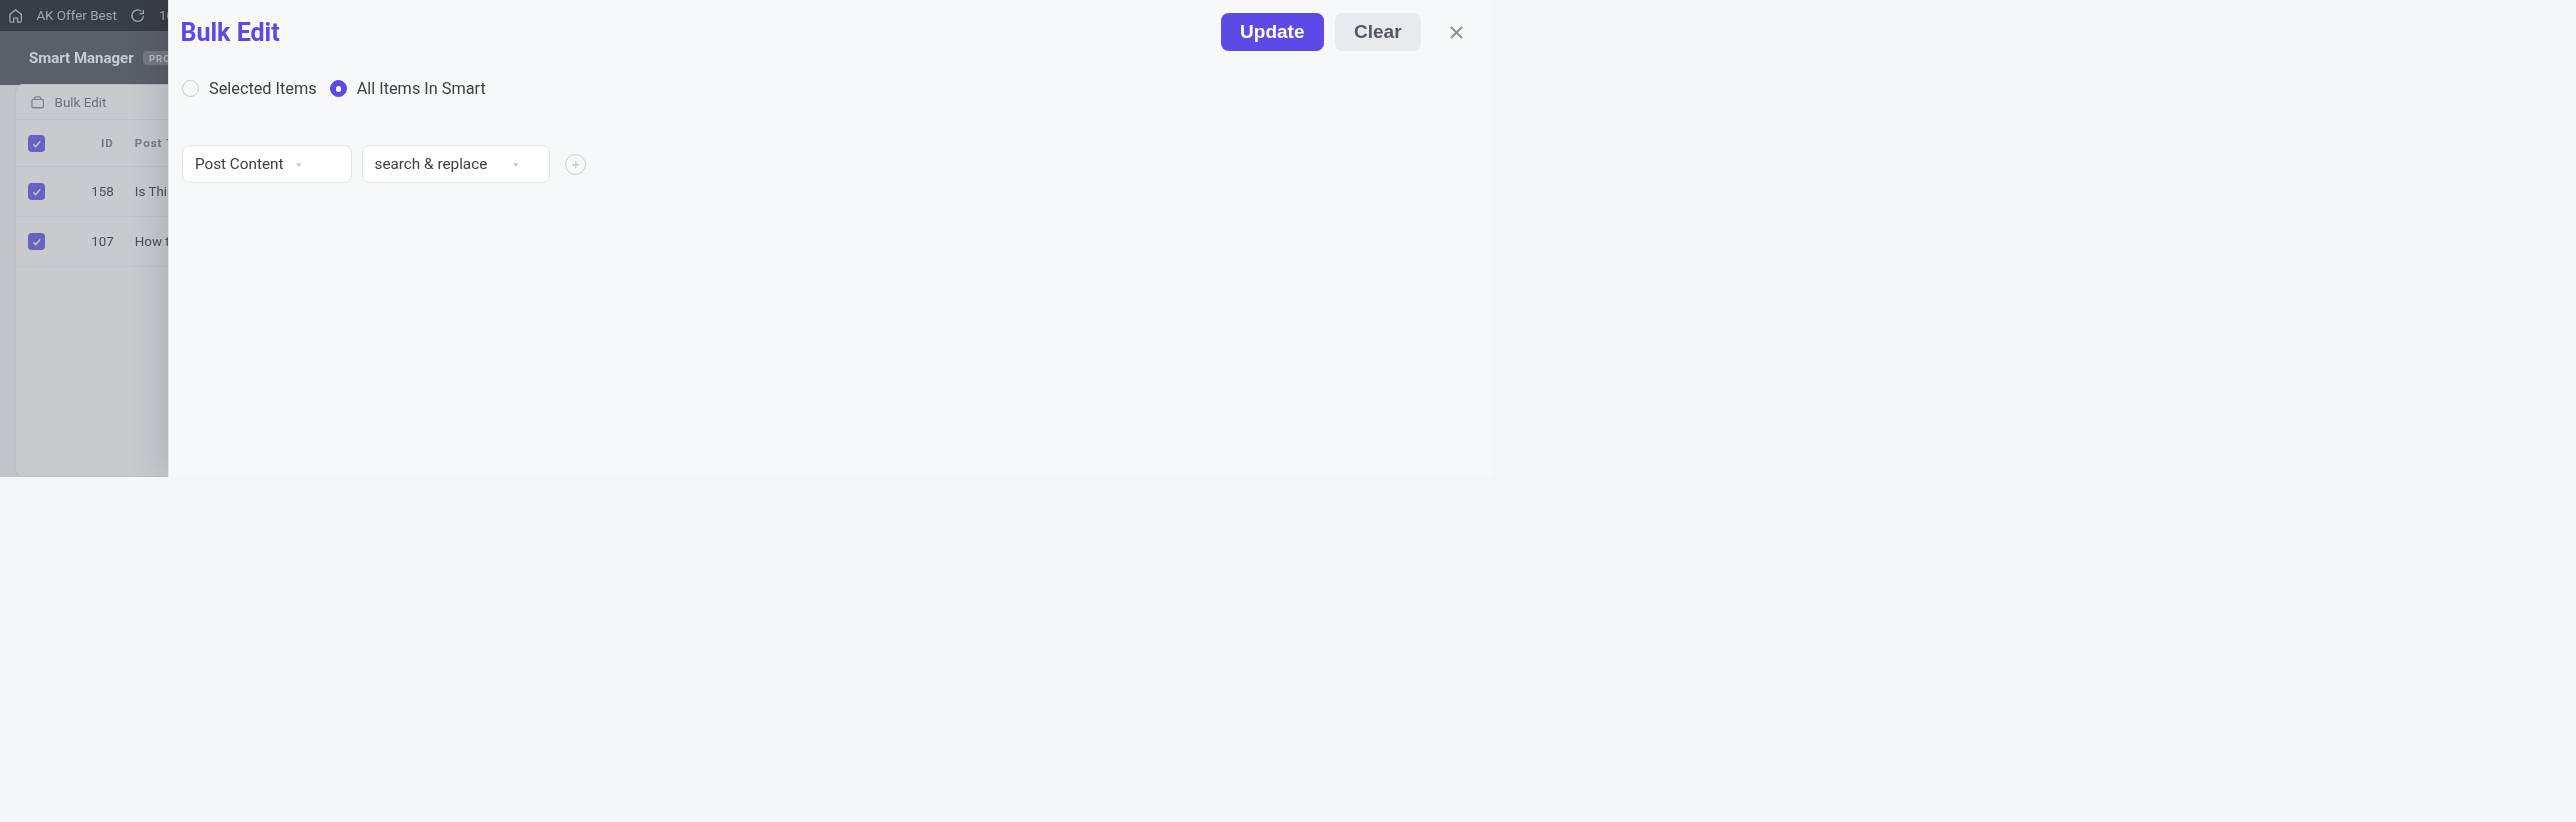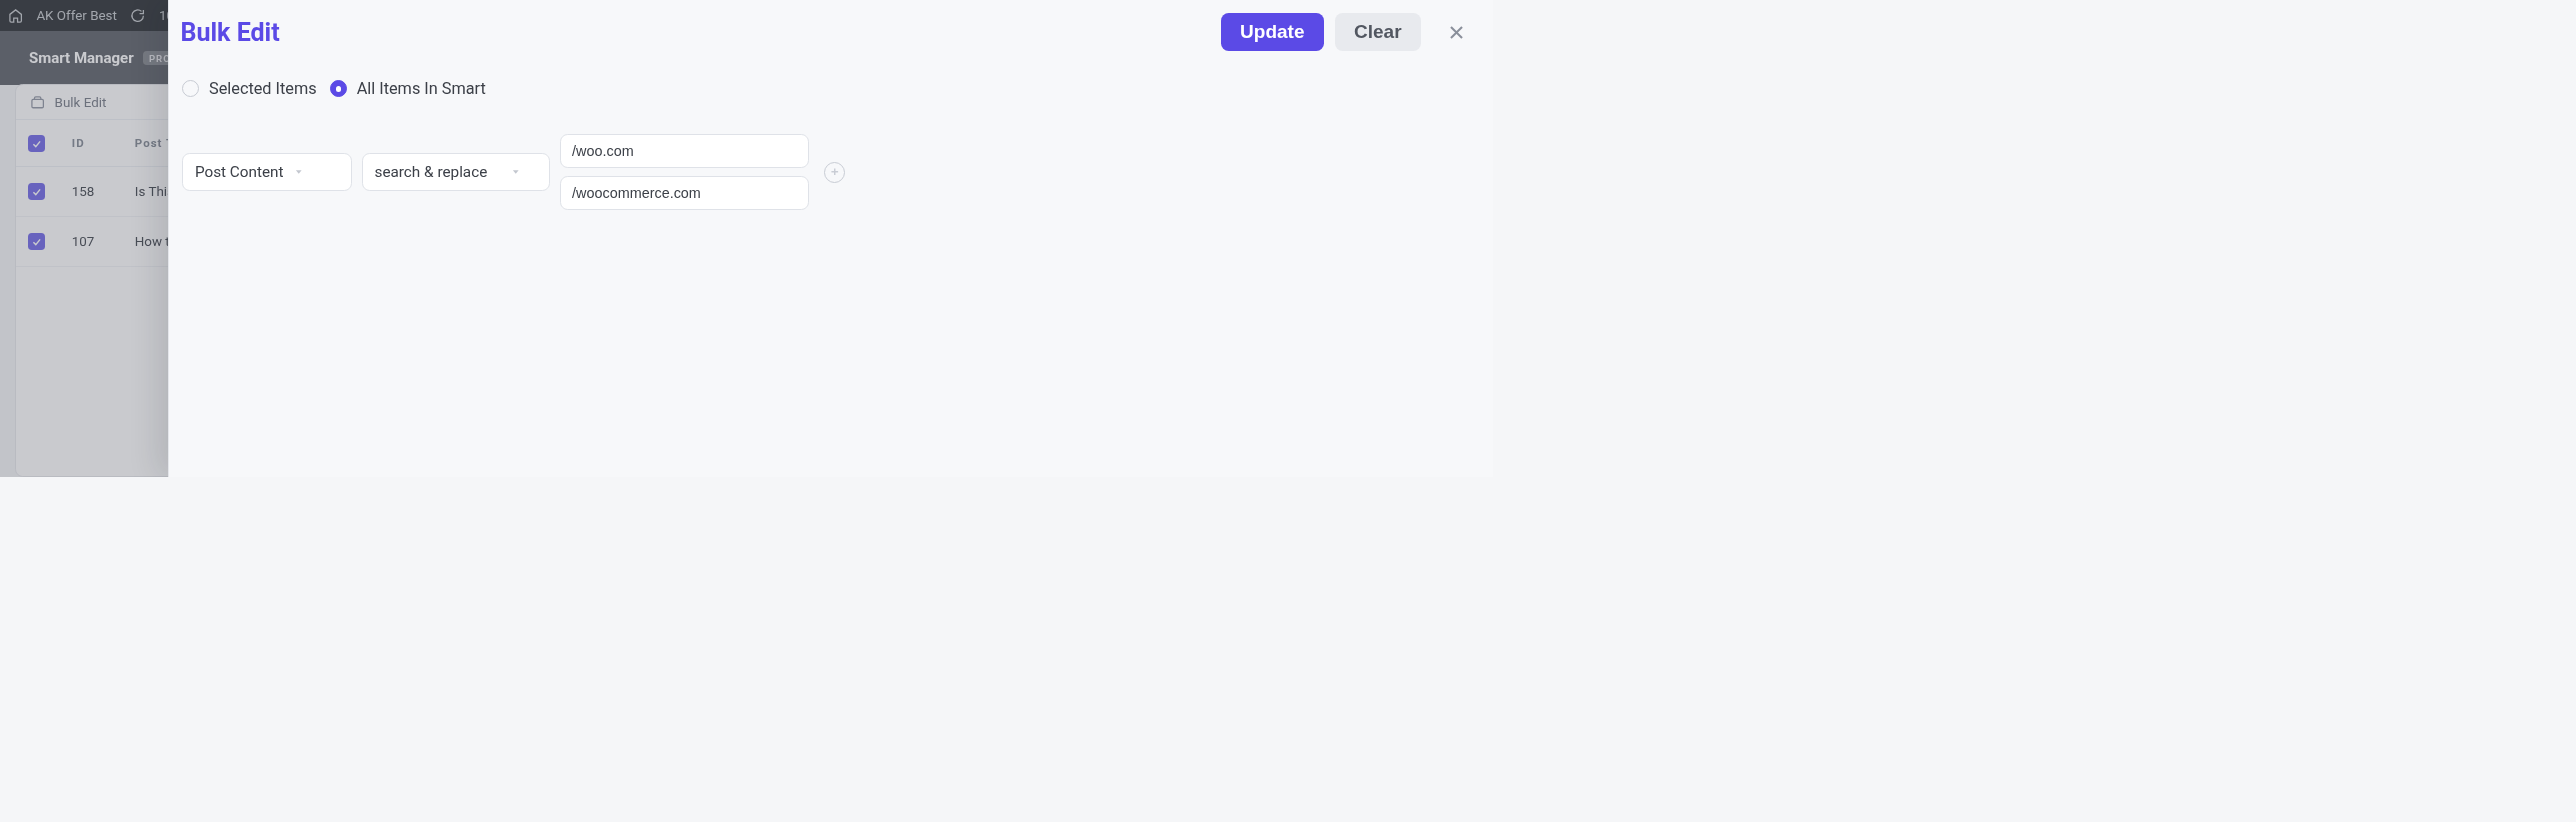--- a/index.html
+++ b/index.html
@@ -97,21 +97,21 @@
     .check {
       width: 17px; height: 17px;
       background: #6a61e7;
       border-radius: 3.8px;
       display: inline-flex;
       align-items: center;
       justify-content: center;
     }
     .check svg { stroke: #fff; }
     .col-check{ width: 23px; }
-    .col-id{ width: 42px; }
+    .col-id{ width: 42px; text-align: right; }
     .col-title{ flex:1; white-space:nowrap; overflow:hidden; }
 
     
     .dim {
       position:absolute; inset:0;
       background: rgba(100,104,114,0.35);
     }
 
     
     .modal {
@@ -152,21 +152,21 @@
       cursor:pointer;
       padding: 5.7px;
     }
     .modal-body { padding: 19px 13.4px 0 13.4px; }
     .radio-row {
       display: flex;
       align-items: center;
       gap: 9.6px;
       font-size: 16.3px;
       color: #3c4048;
-      margin-bottom: 36px;
+      margin-bottom: 47px;
     }
     .radio {
       width: 17px; height: 17px;
       border-radius: 50%;
       border: 1.9px solid #c7cbd3;
       display: inline-block;
       position: relative;
     }
     .radio.selected {
       border-color: #5b4ae6;
@@ -335,24 +335,20 @@
         </span>
       </div>
       <div class="select-box sel-op">
         <span>search &amp; replace</span>
         <span class="caret">
           <svg width="11.5" height="11.5" viewBox="0 0 24 24" fill="#c3c7cf">
               <polygon points="6 9 18 9 12 16"></polygon>
             </svg>
         </span>
       </div>
-      <div class="value-col">
-        <input type="text" class="text-input" value="/woo.com" style="">
-        <input type="text" class="text-input" value="/woocommerce.com" style="">
-      </div>
       <span class="add-btn">
         <svg width="11.5" height="11.5" viewBox="0 0 24 24" fill="none" stroke="#c8ccd4" stroke-width="3">
             <line x1="12" y1="5" x2="12" y2="19"></line>
             <line x1="5" y1="12" x2="19" y2="12"></line>
           </svg>
       </span>
     </div>
   </div>
 </div>
 

